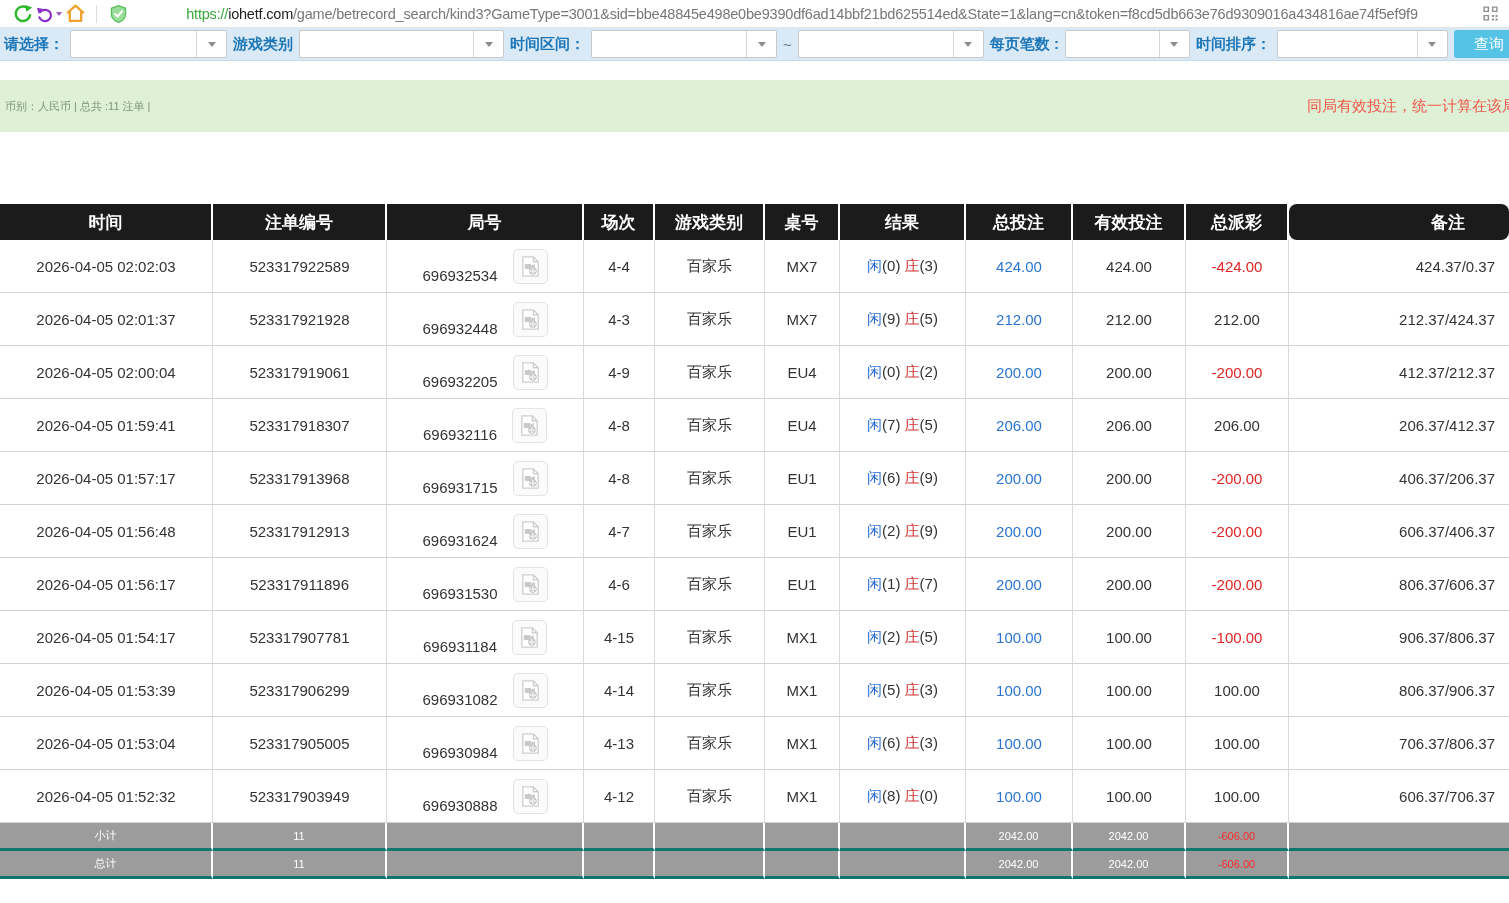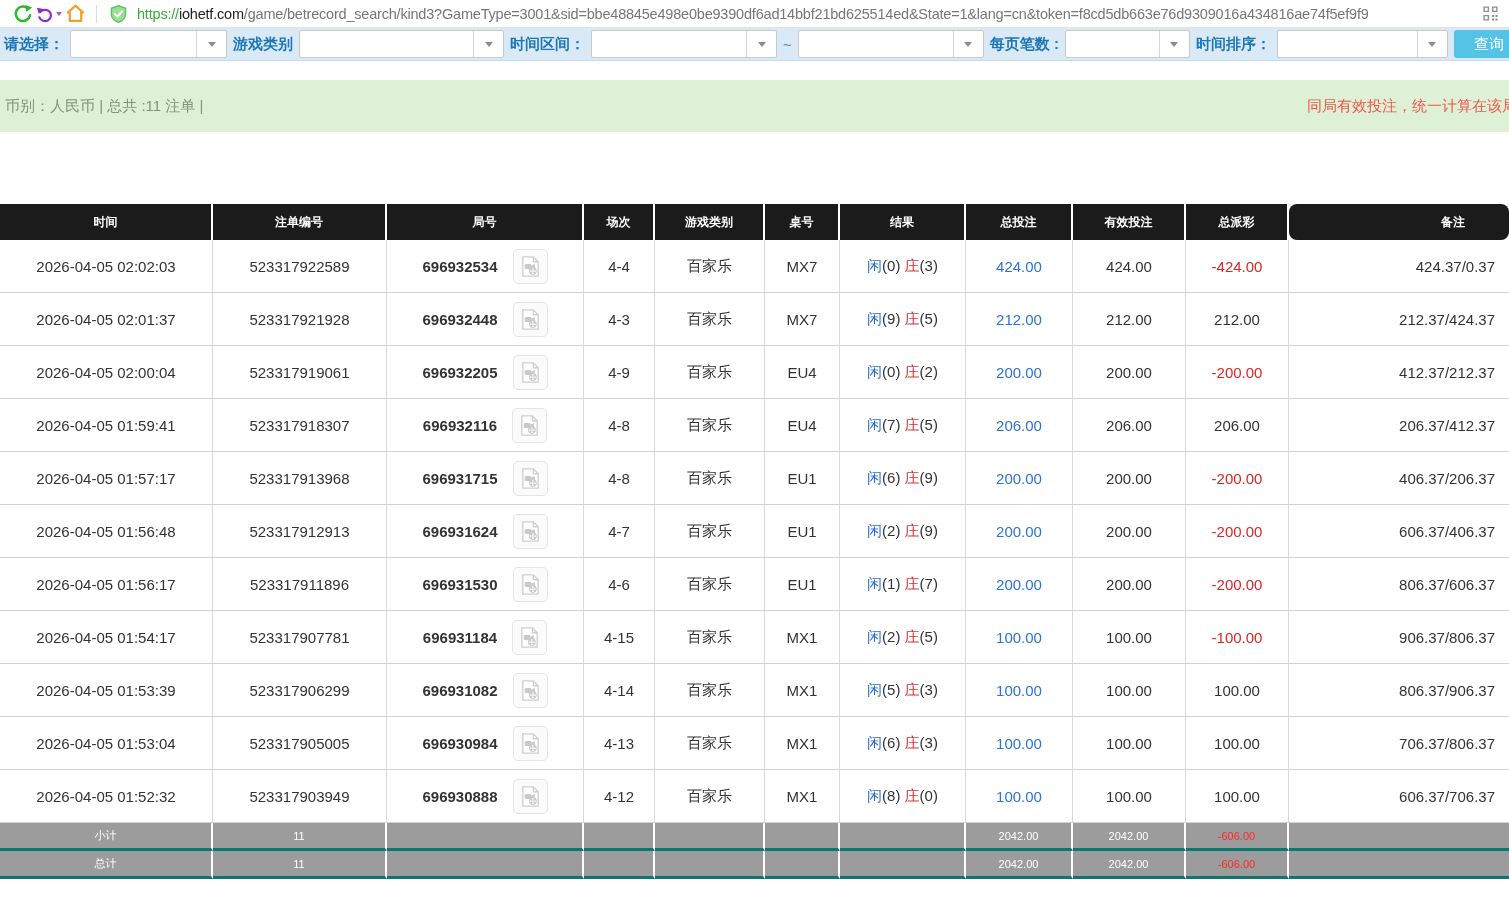--- a/index.html
+++ b/index.html
@@ -6,21 +6,21 @@
   html,body { width:1509px; height:903px; overflow:hidden; background:#fff;
               font-family:"Liberation Sans","DejaVu Sans",sans-serif; }
 
   
   .browser-bar { height:28px; display:flex; align-items:center; padding:0 6px 0 10px;
                  border-bottom:1px solid #e4e4e4; background:#fff; }
   .bicon { width:26px; height:24px; display:flex; align-items:center; justify-content:center; cursor:pointer; }
   .drop-mini { width:0; height:0; border-left:3.5px solid transparent; border-right:3.5px solid transparent;
                border-top:4px solid #9a5fc0; margin-left:2px; }
   .chrome-sep { width:1px; height:18px; background:#ddd; margin:0 8px; }
-  .url-text { font-size:14.5px; white-space:nowrap; overflow:hidden; flex:1; margin-left:6px; letter-spacing:-0.2px; }
+  .url-text { font-size:14.5px; white-space:nowrap; overflow:hidden; flex:1; letter-spacing:-0.2px;text-align:center; }
   .url-scheme { color:#3aa73a; }
   .url-host { color:#222; }
   .url-path { color:#777; }
   .qr-btn { margin-left:4px; }
 
   
   .filter-bar { height:33px; background:#d9eaf6; border-bottom:1px solid #c6dcec;
                 display:flex; align-items:center; gap:6px; padding-left:4px; overflow:hidden; }
   .f-label { color:#1d76b8; font-weight:bold; font-size:15px; white-space:nowrap; }
   .dropdown { background:#fff; border:1px solid #c9c9c9; border-radius:2px; height:28px;
@@ -31,37 +31,37 @@
   .caret { width:0; height:0; border-left:4.5px solid transparent; border-right:4.5px solid transparent;
            border-top:5px solid #8d8d8d; }
   .tilde { color:#5a7a95; font-size:15px; }
   .search-btn { flex:0 0 auto; height:28px; min-width:70px; background:#55c3e6; color:#fff;
                 border:none; border-radius:3px; font-size:15px; cursor:pointer; }
 
   
   .gap1 { height:19px; background:#fff; }
   .summary-bar { height:52px; background:#def0d5; display:flex; align-items:center;
                  padding:0 0 0 5px; overflow:hidden; }
-  .summary-left { color:#7d967d; font-size:15px; white-space:nowrap; }
+  .summary-left { color:#7d967d; font-size:11px; white-space:nowrap; }
   .summary-right { margin-left:auto; margin-right:-8px; color:#f0564a; font-size:15px; white-space:nowrap; }
   .gap2 { height:72px; background:#fff; }
 
   
   table { border-collapse:separate; border-spacing:0; table-layout:fixed; width:1509px; }
-  thead th { background:#1b1b1b; color:#fff; font-size:12px; font-weight:bold;
+  thead th { background:#1b1b1b; color:#fff; font-size:17px; font-weight:bold;
              height:36px; border-right:2px solid #fff; text-align:center; }
   thead th:last-child { border-right:none; text-align:right; padding-right:44px;border-radius:8px; }
   tbody td { height:53px; border-bottom:1px solid #d2d2d2; border-right:1px solid #dadada;
              text-align:center; font-size:15px; color:#333; background:#fff; white-space:nowrap; }
   tbody td:last-child { border-right:none; text-align:right; padding-right:14px; }
   td.blue-val { color:#2b74d4; cursor:pointer; }
   td.neg { color:#e02424; }
   .res-player { color:#2b6cd4; }
   .res-banker { color:#d43434; }
-  .round-wrap { display:flex; align-items:center; justify-content:center; gap:15px;font-weight:bold; }
+  .round-wrap { display:flex; align-items:flex-end; justify-content:center; gap:15px; }
   .video-btn { width:35px; height:35px; border:1px solid #e4e4e4; background:#fbfbfb;
                border-radius:5px; display:flex; align-items:center; justify-content:center; cursor:pointer; }
   tfoot td { height:28px; background:#9c9c9c; color:#fff; font-size:11px; text-align:center;
              border-right:2px solid #fff; border-bottom:3px solid #0f766e; white-space:nowrap; }
   tfoot td:last-child { border-right:none; }
   tfoot td.neg { color:#ff2a2a; }
 </style>
 </head>
 <body>
 

